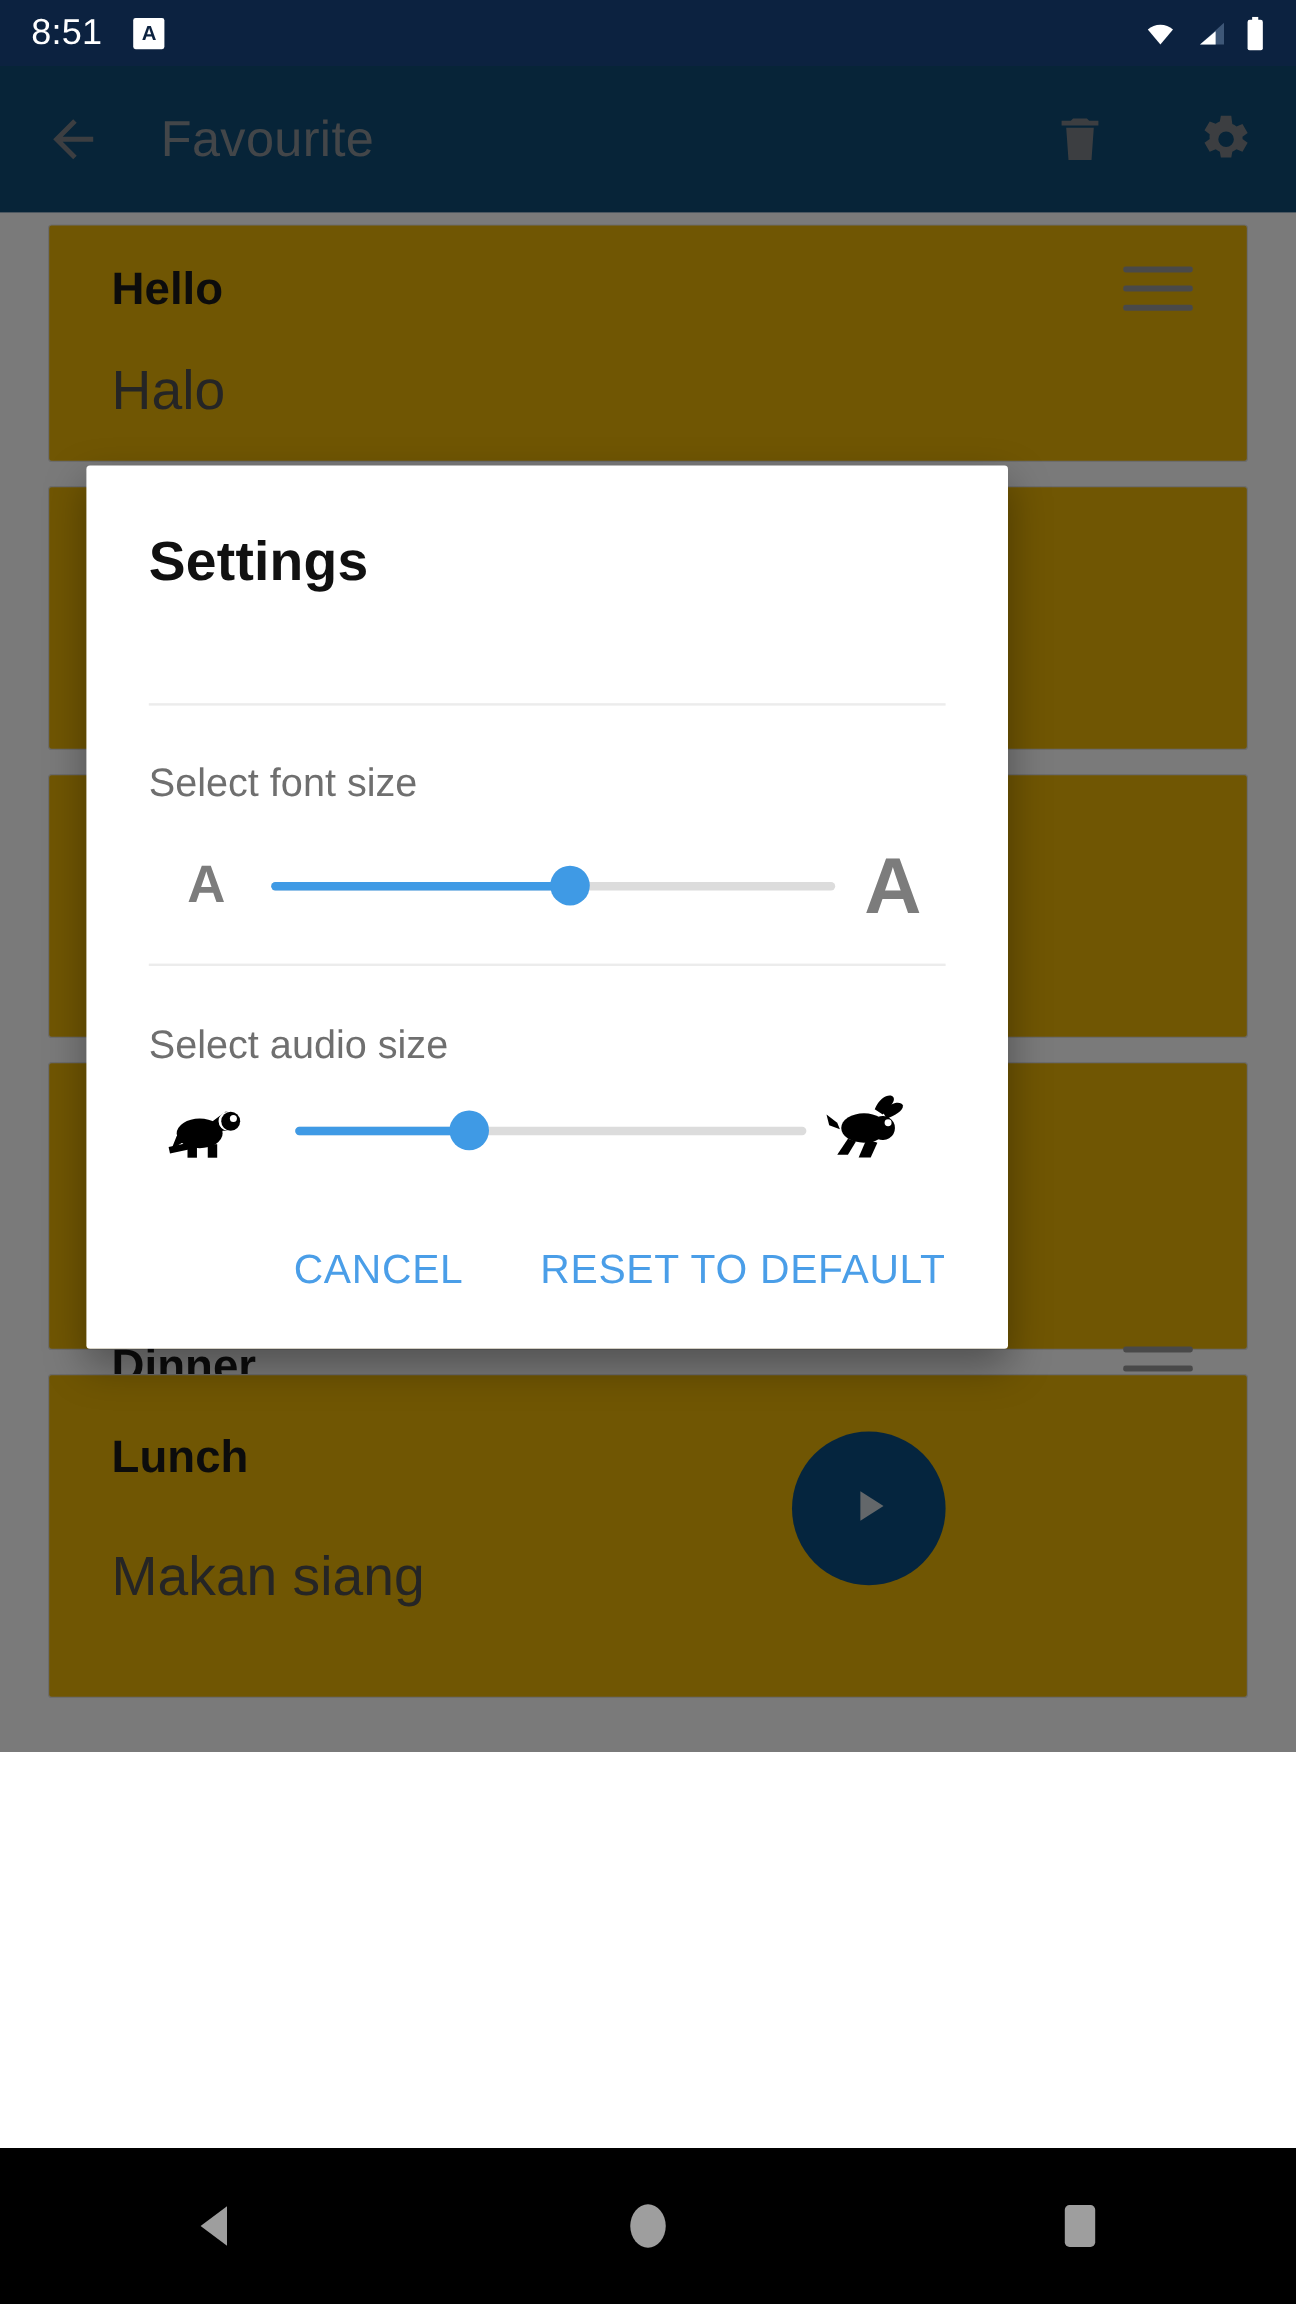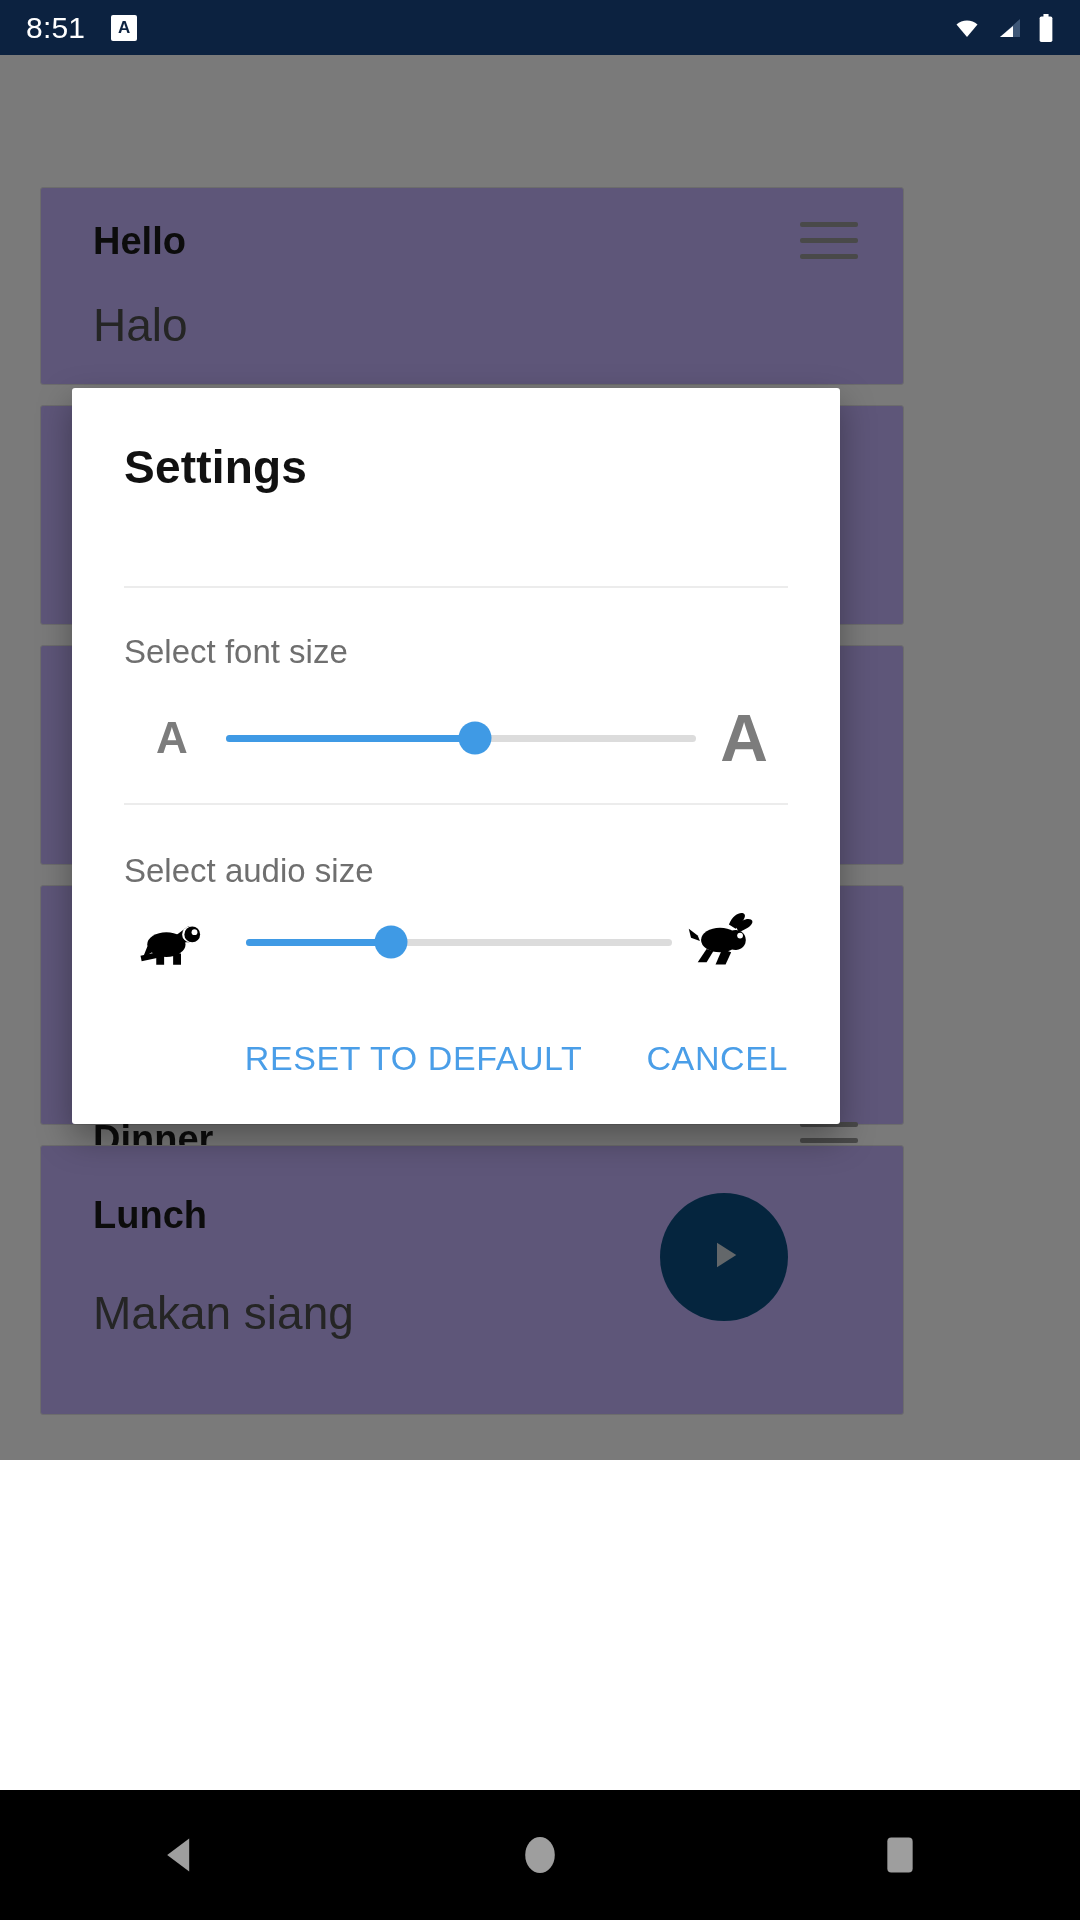--- a/index.html
+++ b/index.html
@@ -46,22 +46,22 @@
   }
   .appbar .actions { margin-left:auto; display:flex; align-items:center; gap:68px; }
   .appbar .actions > div { width:52px; height:52px; display:flex; align-items:center; justify-content:center; }
 
   
   .content {
     position:absolute; top:177px; left:0; width:1080px; height:1283px;
     background:#ffffff; z-index:5;
   }
   .card {
-    position:absolute; left:40px; width:864px;
-    background:#c4b5fd; border:1px solid #e2e2e2; border-radius:3px;
+    position:absolute; left:40px; width:1000px;
+    background:#eab308; border:1px solid #e2e2e2; border-radius:3px;
   }
   .card .title {
     position:absolute; left:52px; font-size:38px; font-weight:700; color:#1b1b1b;
   }
   .card .sub {
     position:absolute; left:52px; font-size:46px; font-weight:400; color:#4e4e4e;
   }
   .drag-handle { position:absolute; right:45px; width:58px; }
   .drag-handle i { display:block; height:5px; background:#9a9a9a; border-radius:2px; margin-bottom:11px; }
 
@@ -162,20 +162,40 @@
 
     <div class="fab" style="left:660px; top:1016px;">
       <span>
         <svg width="42" height="42" viewBox="0 0 24 24" aria-hidden="true">
           <path d="M8 5l11 7-11 7z" fill="#cfd8de"></path>
         </svg>
       </span>
     </div>
   </div>
 
+  <div class="appbar">
+    <div class="back">
+      <svg width="50" height="50" viewBox="0 0 24 24" aria-hidden="true">
+        <path d="M20 11H7.8l5.6-5.6L12 4l-8 8 8 8 1.4-1.4L7.8 13H20z" fill="#7d8389"></path>
+      </svg>
+    </div>
+    <div class="appbar-title">Favourite</div>
+    <div class="actions">
+      <div>
+        <svg width="46" height="46" viewBox="0 0 24 24" aria-hidden="true">
+          <path d="M9 3h6l1 1h4v2H4V4h4l1-1zM6 7h12l-1 14H7L6 7z" fill="#7d8389"></path>
+        </svg>
+      </div>
+      <div>
+        <svg width="52" height="52" viewBox="0 0 24 24" aria-hidden="true">
+          <path d="M19.1 12.9a7.5 7.5 0 000-1.8l2-1.5-2-3.4-2.3.9a7.3 7.3 0 00-1.6-.9L14.8 3h-4l-.4 2.2a7.3 7.3 0 00-1.6.9L6.5 5.2l-2 3.4 2 1.5a7.5 7.5 0 000 1.8l-2 1.5 2 3.4 2.3-.9c.5.4 1 .7 1.6.9l.4 2.2h4l.4-2.2c.6-.2 1.1-.5 1.6-.9l2.3.9 2-3.4-2-1.5zM12.8 15a3 3 0 110-6 3 3 0 010 6z" fill="#7d8389"></path>
+        </svg>
+      </div>
+    </div>
+  </div>
 
   <div class="scrim"></div>
 
   <div class="dialog">
 
     <div class="dlg-title">Settings</div>
 
     <div class="divider" style="top:198px;"></div>
 
     <div class="sec-label" style="top:245px;">Select font size</div>
@@ -226,22 +246,22 @@
             <circle cx="50" cy="22" r="2.6" fill="#ffffff"></circle>
             <path d="M20 34 L12 46 L20 46 L26 36 Z" fill="#000000"></path>
             <path d="M34 34 L28 48 L37 48 L42 37 Z" fill="#000000"></path>
             <path d="M12 22 L4 16 L6 24 L14 27 Z" fill="#000000"></path>
           </svg>
         </span>
       </div>
     </div>
 
     <div class="dlg-buttons">
+      <button class="dlg-btn">CANCEL</button>
       <button class="dlg-btn">RESET TO DEFAULT</button>
-      <button class="dlg-btn">CANCEL</button>
     </div>
   </div>
 
   <div class="statusbar">
     <span class="status-time">8:51</span>
     <span class="status-appicon">A</span>
     <span class="status-right">
       <span class="ic-wifi">
         <svg width="30" height="24" viewBox="0 0 24 24" aria-hidden="true">
           <path d="M12 21L1.5 8.5C4.4 6 8 4.6 12 4.6s7.6 1.4 10.5 3.9L12 21z" fill="#ffffff"></path>

